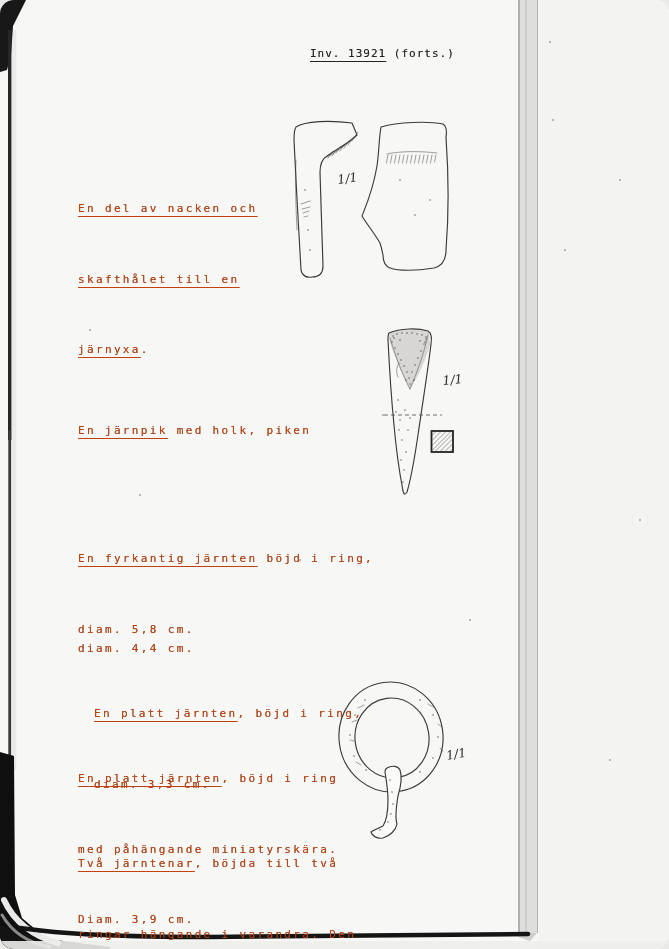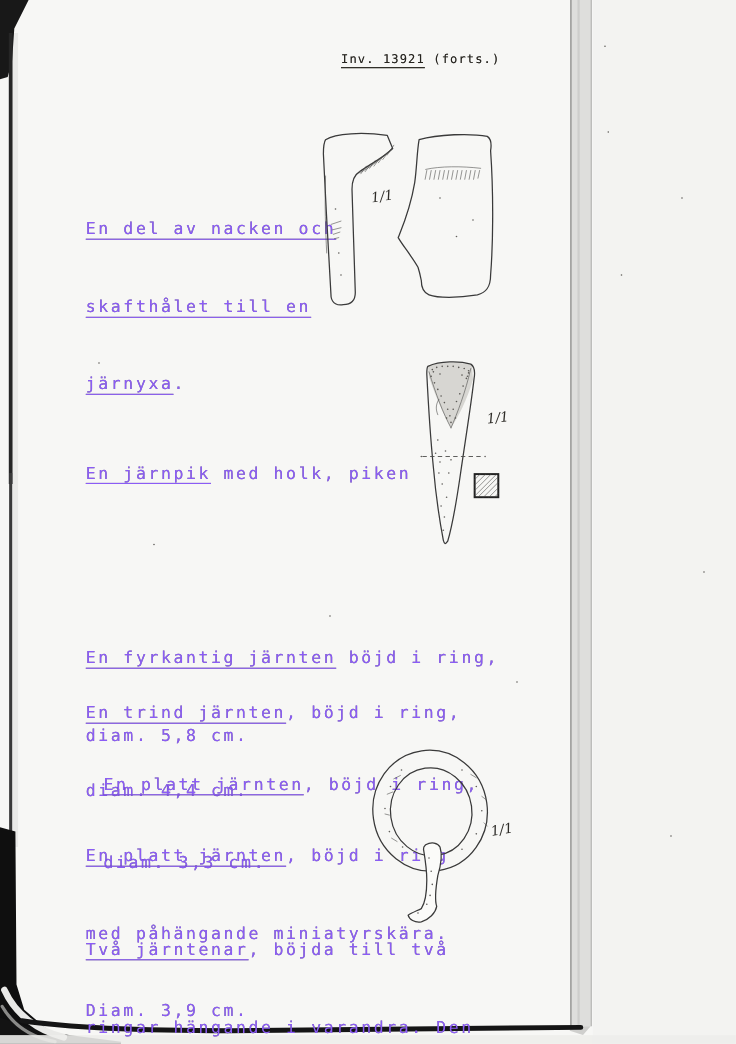--- a/index.html
+++ b/index.html
@@ -1,32 +1,33 @@
 <!DOCTYPE html>
 <html><head>
 <meta charset="utf-8">
 <style>
   html,body{margin:0;padding:0;background:#e9e9e7;}
   #scan{
     position:relative;width:669px;height:949px;overflow:hidden;
     background:#f7f7f5;
     font-family:"DejaVu Sans Mono","Liberation Mono",monospace;
     color:#24221e;
+    border-radius:14px;
   }
   svg{display:block;}
   .layer{position:absolute;inset:0;}
   .content{z-index:2;}
   .artifacts{z-index:1;}
   .entry{
     position:absolute;
-    font-size:15px;
+    font-size:11px;
     letter-spacing:2.35px;
     line-height:23.5px;
     white-space:pre;
-    color:#8b5cf6;
+    color:#c2410c;
     text-shadow:0 0 .45px rgba(30,28,24,.55);
   }
   .tline{white-space:pre;}
   .u{text-decoration:underline;text-underline-offset:3.5px;text-decoration-thickness:1.1px;}
   .hdr{
     position:absolute;left:310px;top:46px;
     font-size:11px;letter-spacing:1px;line-height:15px;white-space:pre;
     color:#26241f;text-shadow:0 0 .4px rgba(30,28,24,.5);
   }
   .fig{position:absolute;}
@@ -84,27 +85,26 @@
     <div class="entry" style="left:78px;top:150px">
       <div class="tline"><span class="u">En del av nacken och</span><span></span></div>
       <div class="tline"><span class="u">skafthålet till en</span><span></span></div>
       <div class="tline"><span class="u">järnyxa</span><span>.</span></div>
     </div>
 
     <div class="entry" style="left:78px;top:372px">
       <div class="tline"><span class="u">En järnpik</span><span> med holk, piken</span></div>
     </div>
 
-    <div class="entry" style="left:78px;top:540px">
+    <div class="entry" style="left:78px;top:500px">
       <div class="tline"><span class="u">En fyrkantig järnten</span><span> böjd i ring,</span></div>
       <div class="tline"><span class="u"></span><span>diam. 5,8 cm.</span></div>
     </div>
 
     <div class="entry" style="left:78px;top:590px">
-      <div class="tline"><span class="u">En trind järnten</span><span>, böjd i ring,</span></div>
       <div class="tline"><span class="u"></span><span>diam. 4,4 cm.</span></div>
     </div>
 
     <div class="entry" style="left:94px;top:655px">
       <div class="tline"><span class="u">En platt järnten</span><span>, böjd i ring,</span></div>
       <div class="tline"><span class="u"></span><span>diam. 3,3 cm.</span></div>
     </div>
 
     <div class="entry" style="left:78px;top:720px">
       <div class="tline"><span class="u">En platt järnten</span><span>, böjd i ring</span></div>

